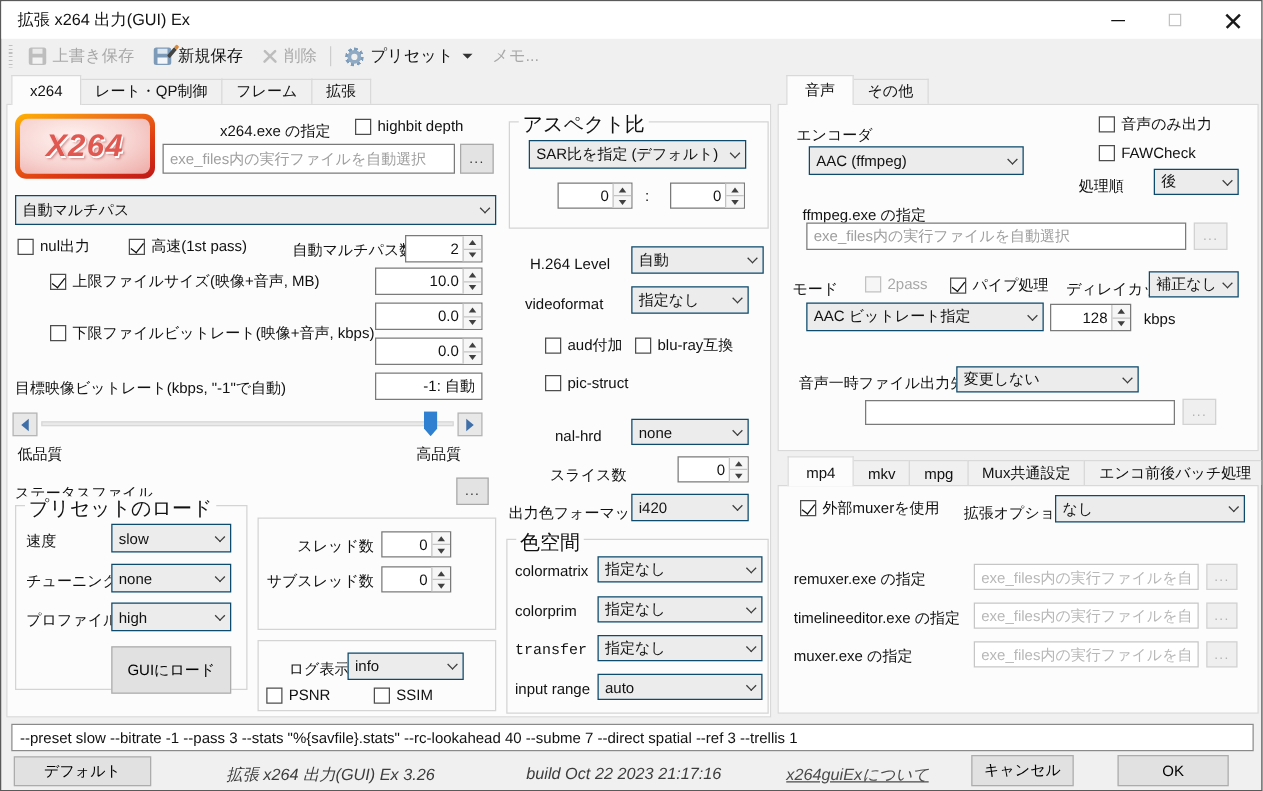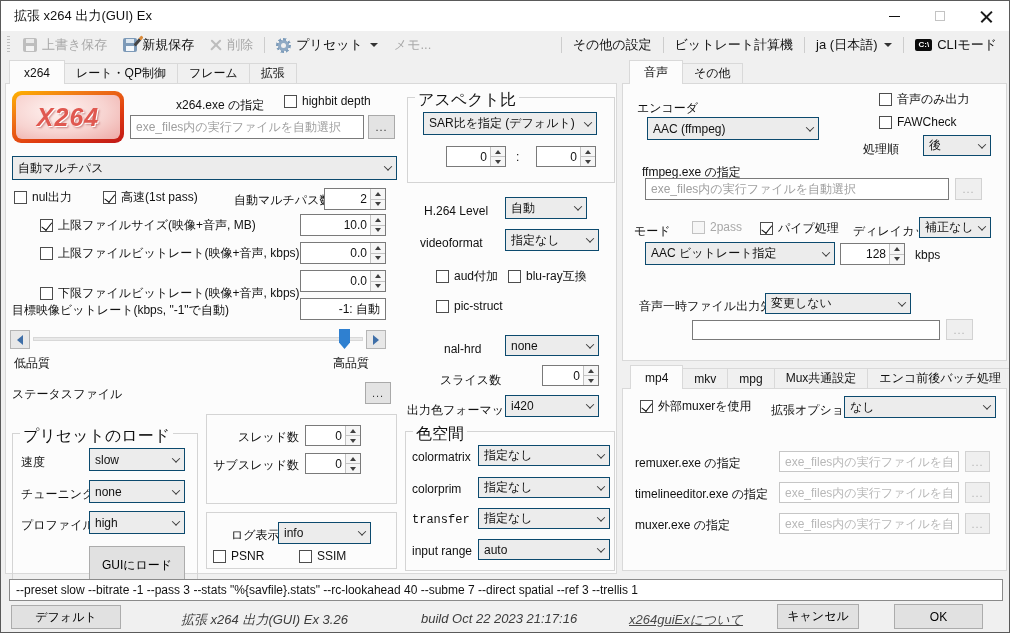--- a/index.html
+++ b/index.html
@@ -119,40 +119,20 @@
     </div>
     <span class="tsep"></span>
     <div class="titem">
       <span class="icon-gear"></span>
       <span>プリセット</span>
       <span class="dd-arrow"></span>
     </div>
     <div class="titem dis">
       <span>メモ...</span>
     </div>
-    <div class="toolbar-right">
-      <span class="tsep"></span>
-      <div class="titem">
-          <span>その他の設定</span>
-        </div>
-      <span class="tsep"></span>
-      <div class="titem">
-          <span>ビットレート計算機</span>
-        </div>
-      <span class="tsep"></span>
-      <div class="titem">
-        <span>ja (日本語)</span>
-        <span class="dd-arrow"></span>
-      </div>
-      <span class="tsep"></span>
-      <div class="titem">
-        <span class="icon-cli">C:\</span>
-        <span>CLIモード</span>
-      </div>
-    </div>
   </div>
 
   <div class="tabs" style="left:8px; top:59px;">
     <div class="tab active">
         <span>x264</span>
       </div>
     <div class="tab">
         <span>レート・QP制御</span>
       </div>
     <div class="tab">
@@ -213,37 +193,33 @@
       <span class="sbtns">
           <span class="sb">
             <i class="tri-up"></i>
           </span>
           <span class="sb">
             <i class="tri-dn"></i>
           </span>
         </span>
     </div>
 
-    <label class="cb" style="left:34px; top:161px;">
-      <span class="box"></span>
-        <span>上限ファイルビットレート(映像+音声, kbps)</span>
-    </label>
     <div class="spin" style="left:294px; top:158px; width:86px; height:22px;">
       <span class="sv">0.0</span>
       <span class="sbtns">
           <span class="sb">
             <i class="tri-up"></i>
           </span>
           <span class="sb">
             <i class="tri-dn"></i>
           </span>
         </span>
     </div>
 
-    <label class="cb" style="left:34px; top:201px;">
+    <label class="cb" style="left:34px; top:174px;">
       <span class="box"></span>
         <span>下限ファイルビットレート(映像+音声, kbps)</span>
     </label>
     <div class="spin" style="left:294px; top:186px; width:86px; height:22px;">
       <span class="sv">0.0</span>
       <span class="sbtns">
           <span class="sb">
             <i class="tri-up"></i>
           </span>
           <span class="sb">
@@ -262,21 +238,21 @@
     <div class="sthumb" style="left:333px; top:245px; width:11px; height:20px;"></div>
     <div class="sbtn" style="left:360px; top:246px; width:20px; height:19px;">
         <span class="sl-tri-r"></span>
       </div>
     <span class="lbl" style="left:8px; top:271px;">低品質</span>
     <span class="lbl" style="left:327px; top:271px;">高品質</span>
 
     <span class="lbl" style="left:6px; top:302px;">ステータスファイル</span>
     <button class="browse" style="left:359px; top:298px; width:26px; height:22px;">...</button>
 
-    <div class="group" style="left:6px; top:349px; width:186px; height:148px;padding-left:34px;">
+    <div class="group" style="left:6px; top:320px; width:186px; height:148px;padding-left:34px;">
       <span class="legend">プリセットのロード</span>
       <span class="lbl" style="left:8px; top:20px;">速度</span>
       <div class="combo" style="left:76px; top:14px; width:96px; height:23px;">
         <span>slow</span>
           <span class="chev"></span>
       </div>
       <span class="lbl" style="left:8px; top:52px;">チューニング</span>
       <div class="combo" style="left:76px; top:46px; width:96px; height:23px;">
         <span>none</span>
           <span class="chev"></span>
@@ -357,21 +333,21 @@
               <i class="tri-up"></i>
             </span>
             <span class="sb">
               <i class="tri-dn"></i>
             </span>
           </span>
       </div>
     </div>
 
     <span class="lbl" style="left:418px; top:120px;">H.264 Level</span>
-    <div class="combo" style="left:499px; top:113px; width:82px; height:22px;">
+    <div class="combo" style="left:499px; top:113px; width:106px; height:22px;">
       <span>自動</span>
         <span class="chev"></span>
     </div>
     <span class="lbl" style="left:414px; top:152px;">videoformat</span>
     <div class="combo" style="left:499px; top:145px; width:94px; height:22px;">
       <span>指定なし</span>
         <span class="chev"></span>
     </div>
     <label class="cb" style="left:430px; top:184px;">
       <span class="box"></span>

